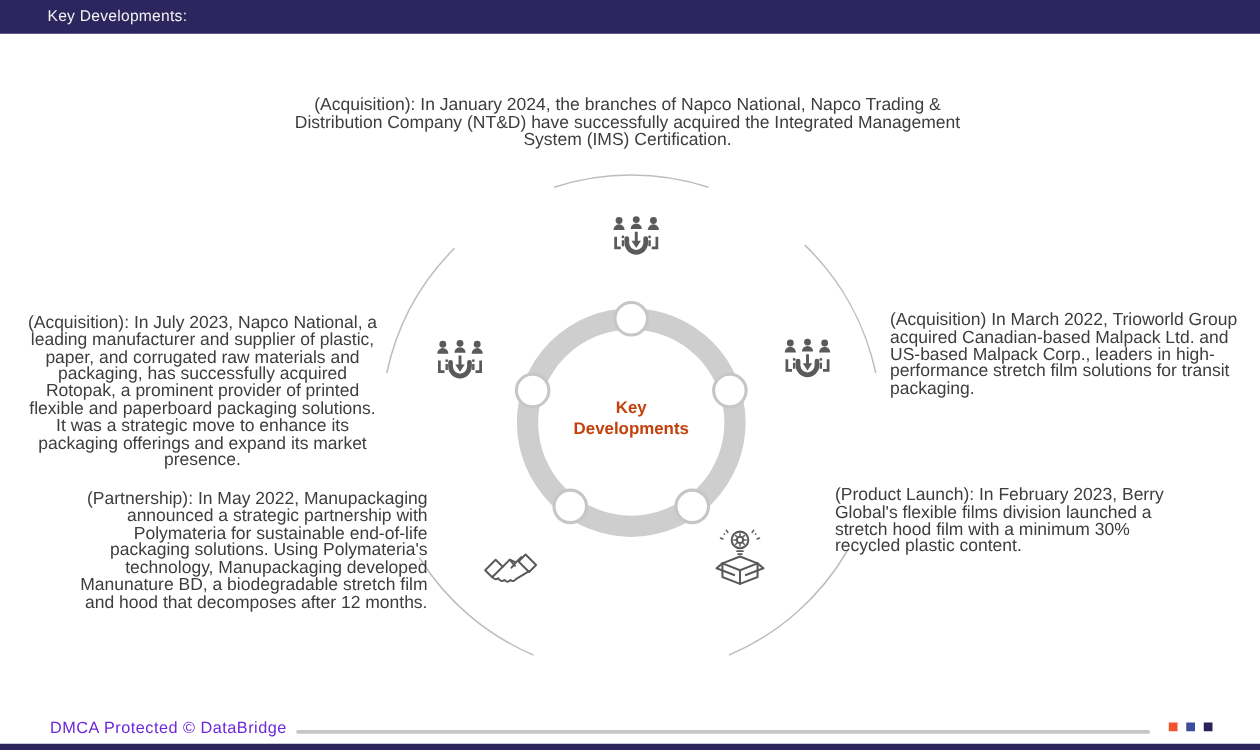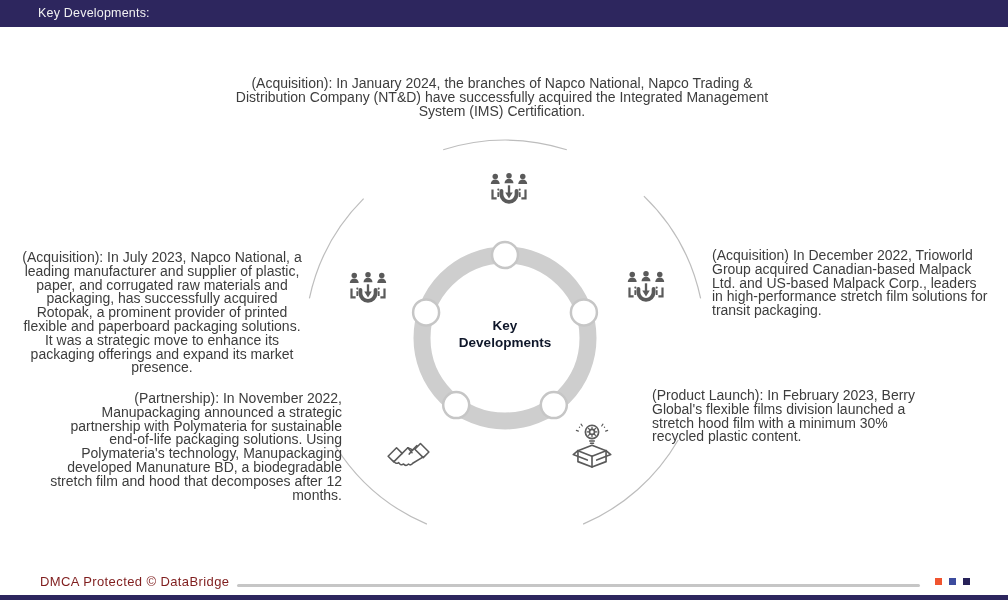--- a/index.html
+++ b/index.html
@@ -21,39 +21,39 @@
     position:absolute; left:0; bottom:0; width:1008px; height:5px;
     background:#2d265e;
   }
   .event-text {
     position:absolute; font-size:14px; line-height:13.8px; color:#3d3d3d;
   }
   .event-top    { left:221px; top:77px;  width:562px; text-align:center; }
   .event-left   { left:20px;  top:251px; width:284px; text-align:center; }
   .event-right  { left:712px; top:249px; width:278px; text-align:left; }
   .event-bleft  { left:50px;  top:392px; width:292px; text-align:right; }
-  .event-bright { left:652px; top:389px; width:290px; text-align:left; }
+  .event-bright { left:668px; top:389px; width:290px; text-align:left; }
   .center-label {
     position:absolute; left:445px; top:317px; width:120px;
     text-align:center; font-size:13.5px; font-weight:bold;
-    line-height:17px; color:#0f172a; white-space:pre-line;
+    line-height:17px; color:#c2410c; white-space:pre-line;
   }
   .diagram-overlay {
     position:absolute; left:0; top:0; width:1008px; height:600px;
     pointer-events:none;
   }
   .node-icon { position:absolute; }
   .icon-top-merger   { left:487px; top:167px; width:44px; height:38px; }
   .icon-left-merger  { left:346px; top:266px; width:44px; height:38px; }
   .icon-right-merger { left:624px; top:265px; width:44px; height:38px; }
   .icon-handshake    { left:386px; top:433px; width:45px; height:38px; }
   .icon-launch       { left:567px; top:420px; width:50px; height:52px; }
   .footer-dmca {
     position:absolute; left:40px; top:574px;
-    font-size:13px; color:#7f1d1d; letter-spacing:0.4px;
+    font-size:13px; color:#6d28d9; letter-spacing:0.4px;
   }
   .footer-line {
     position:absolute; left:237px; top:584px; width:683px; height:3px;
     background:#c6c6c6; border-radius:2px;
   }
   .footer-square {
     position:absolute; top:578px; width:7px; height:7px;
   }
   .sq-0 { left:935px; } .sq-1 { left:949px; } .sq-2 { left:963px; }
   .defs-holder { position:absolute; width:0; height:0; overflow:hidden; }
@@ -147,22 +147,22 @@
     </svg>
   <svg class="node-icon icon-handshake" viewBox="0 0 64 48">
       <use href="#icon-handshake"></use>
     </svg>
   <svg class="node-icon icon-launch" viewBox="0 0 64 64">
       <use href="#icon-launch"></use>
     </svg>
 
   <div class="event-text event-top">(Acquisition): In January 2024, the branches of Napco National, Napco Trading &amp; Distribution Company (NT&amp;D) have successfully acquired the Integrated Management System (IMS) Certification.</div>
   <div class="event-text event-left">(Acquisition): In July 2023, Napco National, a leading manufacturer and supplier of plastic, paper, and corrugated raw materials and packaging, has successfully acquired Rotopak, a prominent provider of printed flexible and paperboard packaging solutions. It was a strategic move to enhance its packaging offerings and expand its market presence.</div>
-  <div class="event-text event-right">(Acquisition) In December 2022, Trioworld Group acquired Canadian-based Malpack Ltd. and US-based Malpack Corp., leaders in high-performance stretch film solutions for transit packaging.</div>
-  <div class="event-text event-bleft">(Partnership): In November 2022, Manupackaging announced a strategic partnership with Polymateria for sustainable end-of-life packaging solutions. Using Polymateria's technology, Manupackaging developed Manunature BD, a biodegradable stretch film and hood that decomposes after 12 months.</div>
+  <div class="event-text event-right">(Acquisition) In March 2022, Trioworld Group acquired Canadian-based Malpack Ltd. and US-based Malpack Corp., leaders in high-performance stretch film solutions for transit packaging.</div>
+  <div class="event-text event-bleft">(Partnership): In May 2022, Manupackaging announced a strategic partnership with Polymateria for sustainable end-of-life packaging solutions. Using Polymateria's technology, Manupackaging developed Manunature BD, a biodegradable stretch film and hood that decomposes after 12 months.</div>
   <div class="event-text event-bright">(Product Launch): In February 2023, Berry Global's flexible films division launched a stretch hood film with a minimum 30% recycled plastic content.</div>
 
   <div class="footer-dmca">DMCA Protected © DataBridge</div>
   <div class="footer-line"></div>
   <div class="footer-square sq-0" style="background: rgb(240, 84, 47);"></div>
   <div class="footer-square sq-1" style="background: rgb(60, 75, 158);"></div>
   <div class="footer-square sq-2" style="background: rgb(39, 34, 89);"></div>
 
   <div class="bottom-bar"></div>
 

